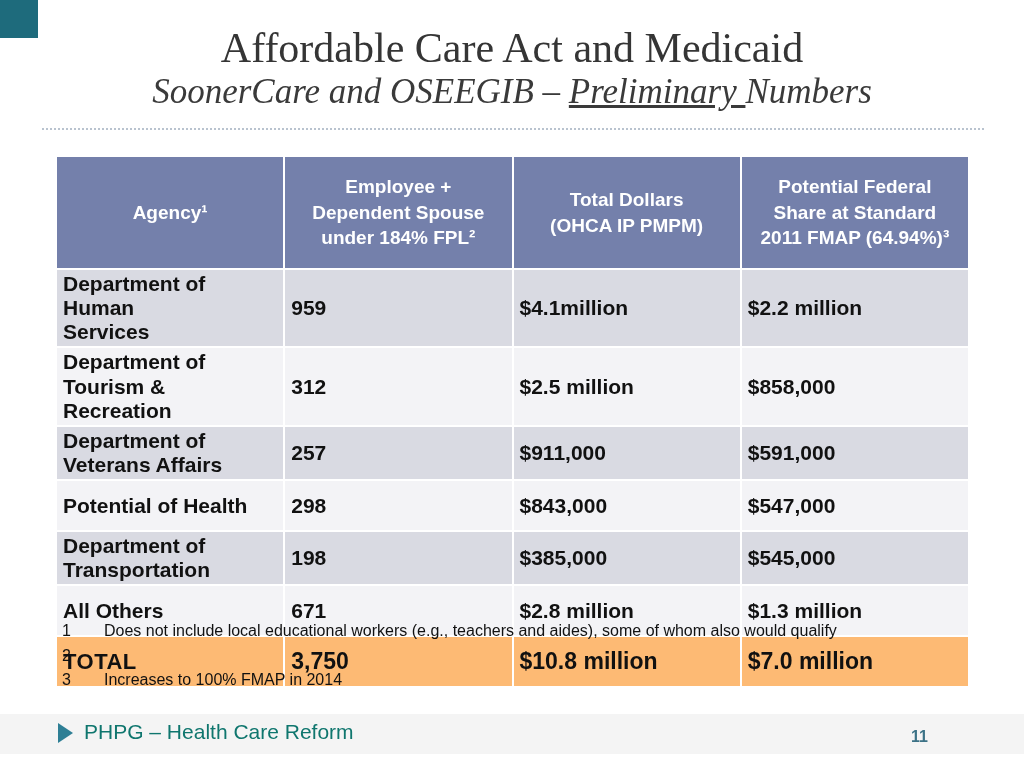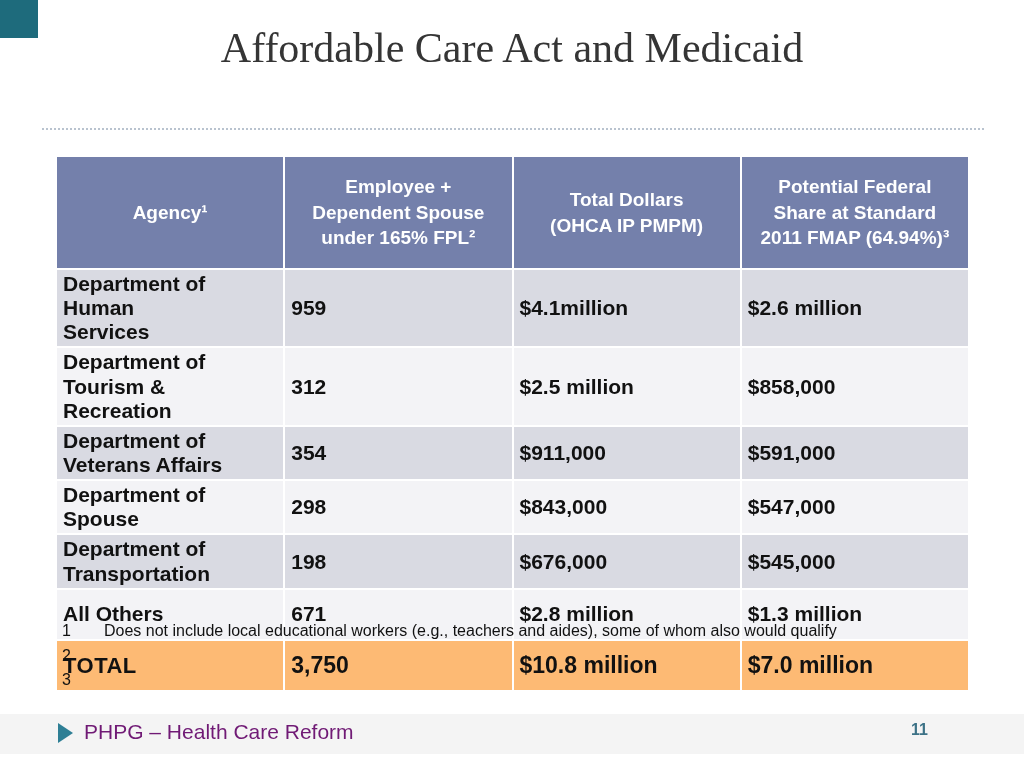--- a/index.html
+++ b/index.html
@@ -112,90 +112,91 @@
     left: 58px; top: 5px;
     width: 0; height: 0;
     border-left: 15px solid #2e7f95;
     border-top: 10px solid transparent;
     border-bottom: 10px solid transparent;
   }
   .footer-label {
     position: absolute;
     left: 84px; top: 2px;
     font-size: 21px;
-    color: #701a75;
+    color: #0f766e;
   }
   .page-number {
     position: absolute;
-    right: 96px; top: 3px;
+    right: 96px; top: 10px;
     font-size: 16px;
     font-weight: bold;
     color: #3c7286;
   }
 </style>
 </head>
 <body>
 
 <div class="slide">
 
   <div class="corner-square"></div>
 
   <div class="title-block">
     <h1 class="slide-title">Affordable Care Act and Medicaid</h1>
+    <h2 class="slide-subtitle"><span>SoonerCare and OSEEGIB – </span><span class="underlined">Preliminary </span><span>Numbers</span></h2>
   </div>
 
   <div class="dotted-line"></div>
 
   <table class="data-table">
     <thead>
       <tr>
         <th>Agency¹</th>
         <th>Employee +
 Dependent Spouse
-under 165% FPL²</th>
+under 184% FPL²</th>
         <th>Total Dollars
 (OHCA IP PMPM)</th>
         <th>Potential Federal
 Share at Standard
 2011 FMAP (64.94%)³</th>
       </tr>
     </thead>
     <tbody>
       <tr class="row-shaded">
         <td class="col-agency">Department of Human
 Services</td>
         <td>959</td>
         <td>$4.1million</td>
-        <td>$2.6 million</td>
+        <td>$2.2 million</td>
       </tr>
       <tr class="row-light">
         <td class="col-agency">Department of
 Tourism &amp; Recreation</td>
         <td>312</td>
         <td>$2.5 million</td>
         <td>$858,000</td>
       </tr>
       <tr class="row-shaded">
         <td class="col-agency">Department of
 Veterans Affairs</td>
-        <td>354</td>
+        <td>257</td>
         <td>$911,000</td>
         <td>$591,000</td>
       </tr>
       <tr class="row-light">
-        <td class="col-agency">Department of Spouse</td>
+        <td class="col-agency">Potential of Health</td>
         <td>298</td>
         <td>$843,000</td>
         <td>$547,000</td>
       </tr>
       <tr class="row-shaded">
         <td class="col-agency">Department of
 Transportation</td>
         <td>198</td>
-        <td>$676,000</td>
+        <td>$385,000</td>
         <td>$545,000</td>
       </tr>
       <tr class="row-light">
         <td class="col-agency">All Others</td>
         <td>671</td>
         <td>$2.8 million</td>
         <td>$1.3 million</td>
       </tr>
       <tr class="row-total">
         <td class="col-agency">TOTAL</td>
@@ -209,20 +210,21 @@
   <div class="footnotes">
     <div class="footnote">
       <span class="footnote-num">1</span>
       <span class="footnote-text">Does not include local educational workers (e.g., teachers and aides), some of whom also would qualify</span>
     </div>
     <div class="footnote">
       <span class="footnote-num">2</span>
     </div>
     <div class="footnote">
       <span class="footnote-num">3</span>
+      <span class="footnote-text">Increases to 100% FMAP in 2014</span>
     </div>
   </div>
 
   <div class="footer-band"></div>
   <div class="footer">
     <span class="footer-arrow"></span>
     <span class="footer-label">PHPG – Health Care Reform</span>
     <span class="page-number">11</span>
   </div>
 

